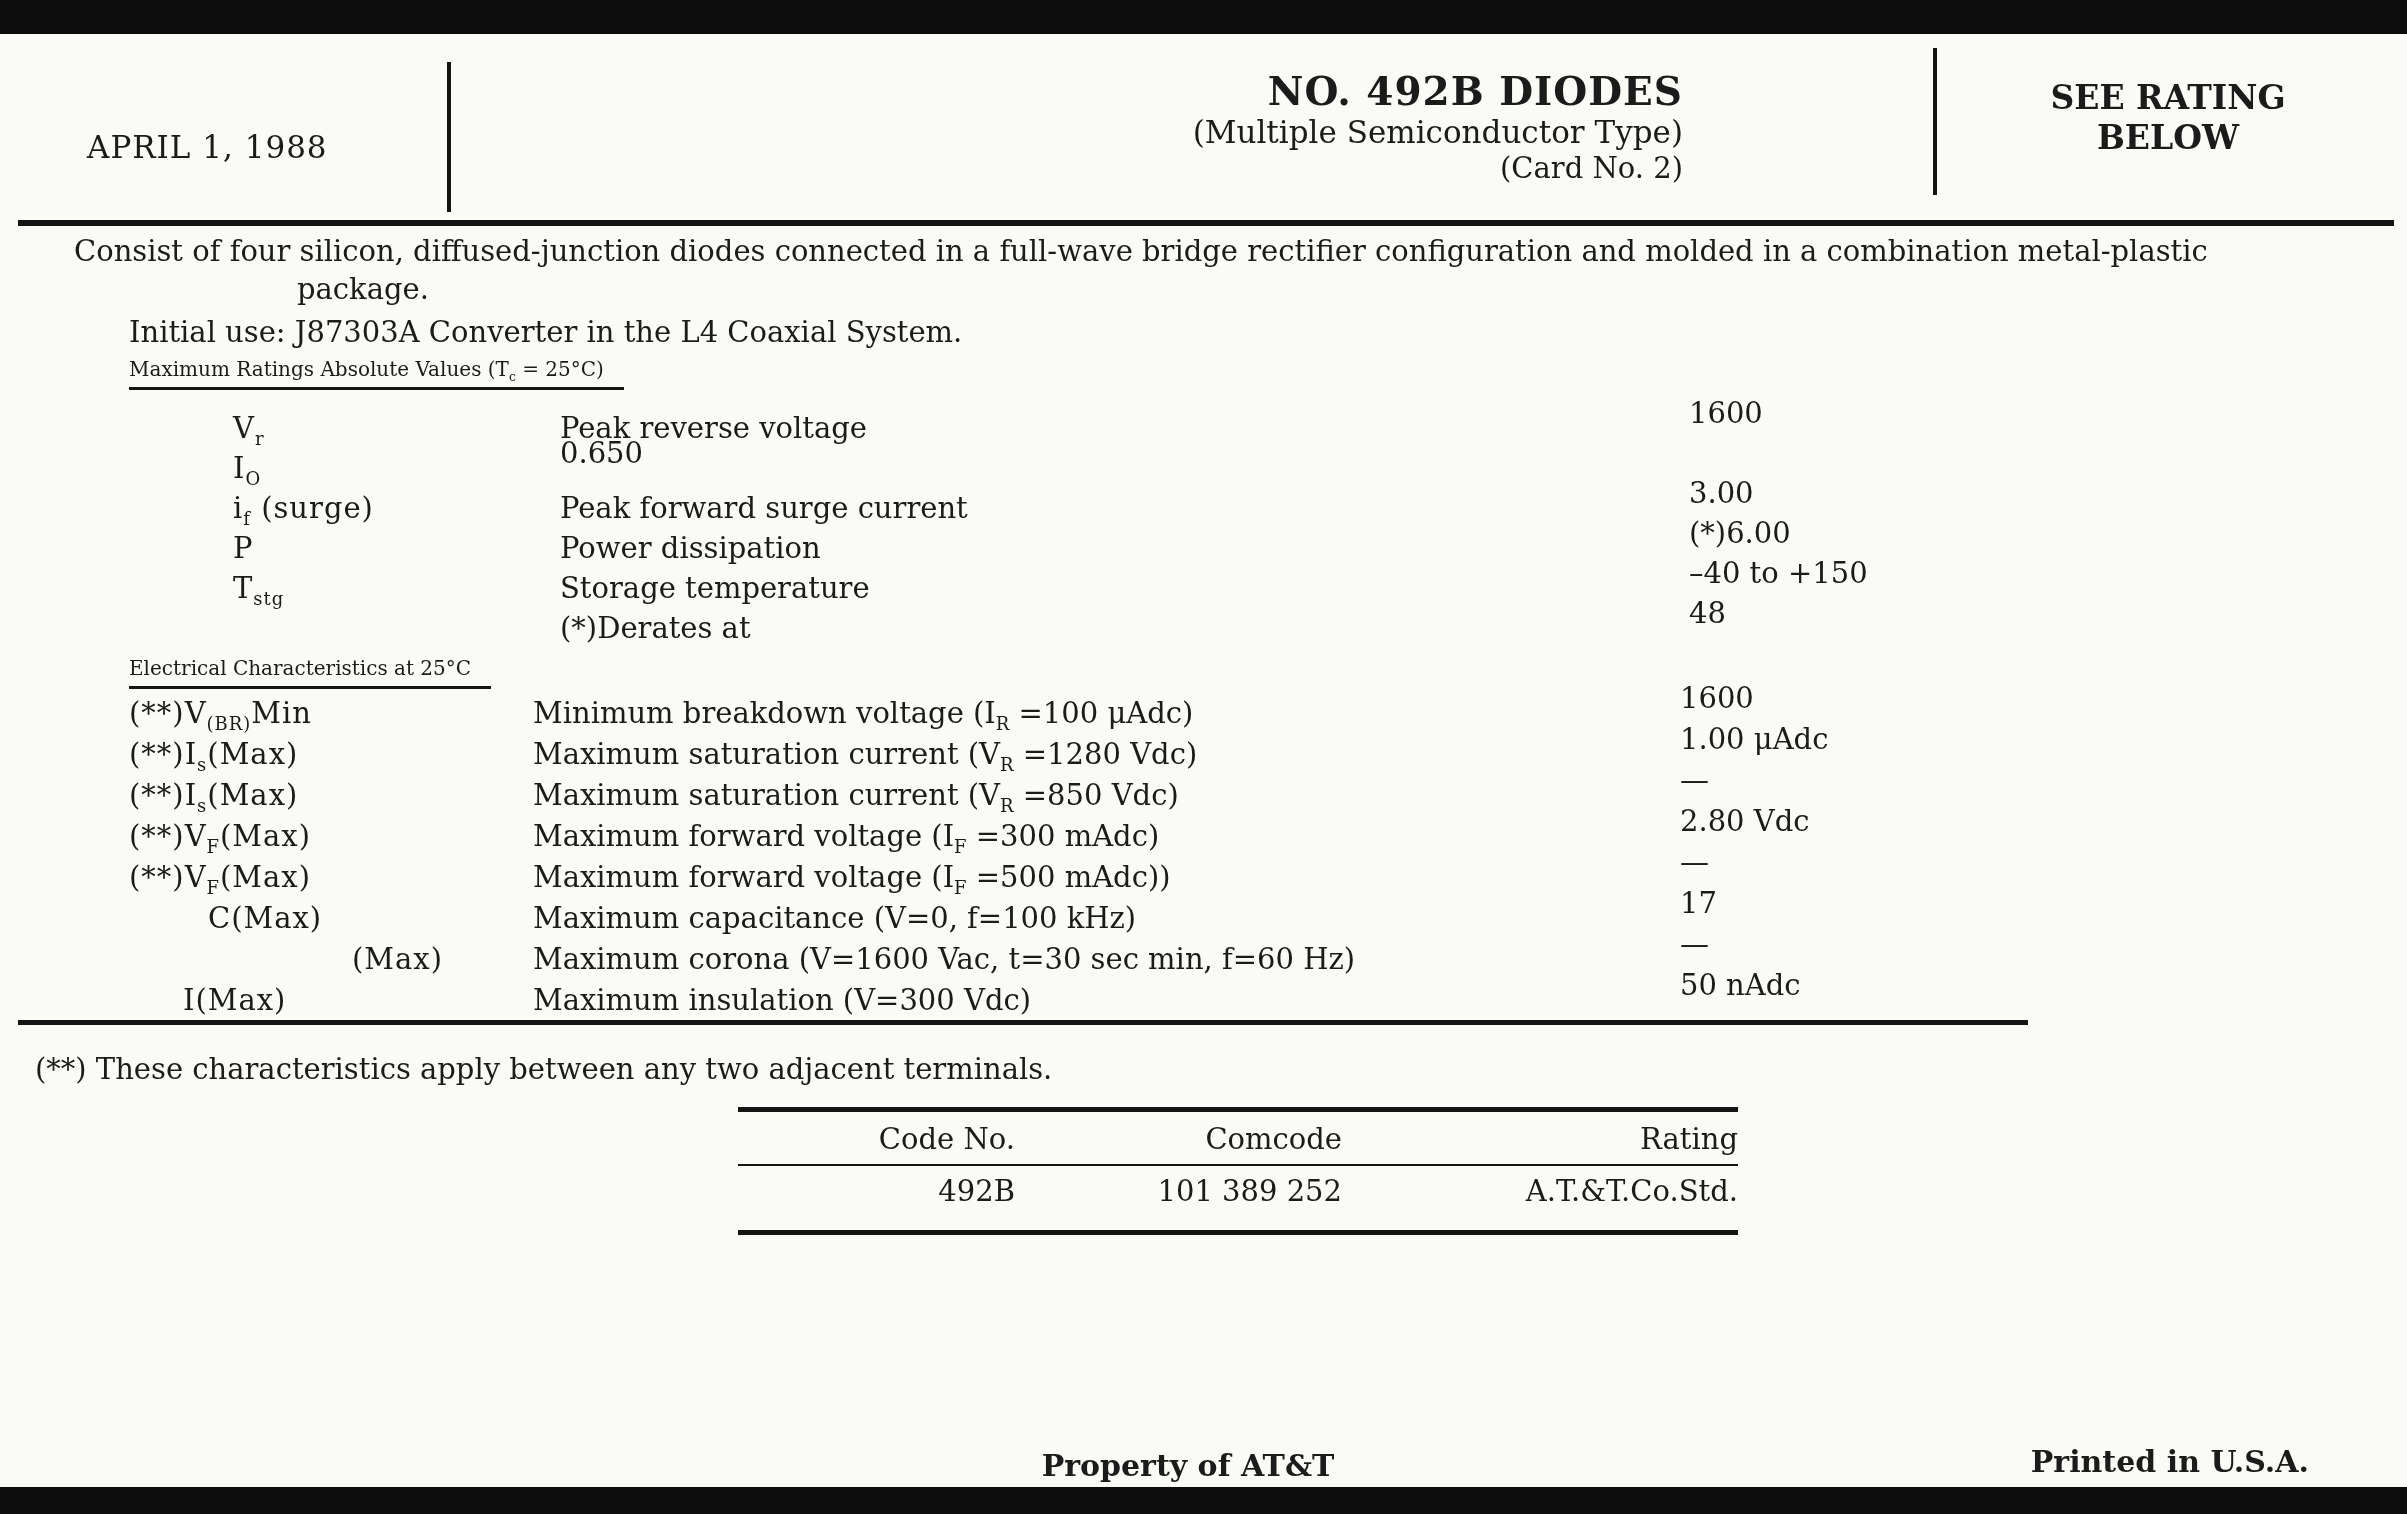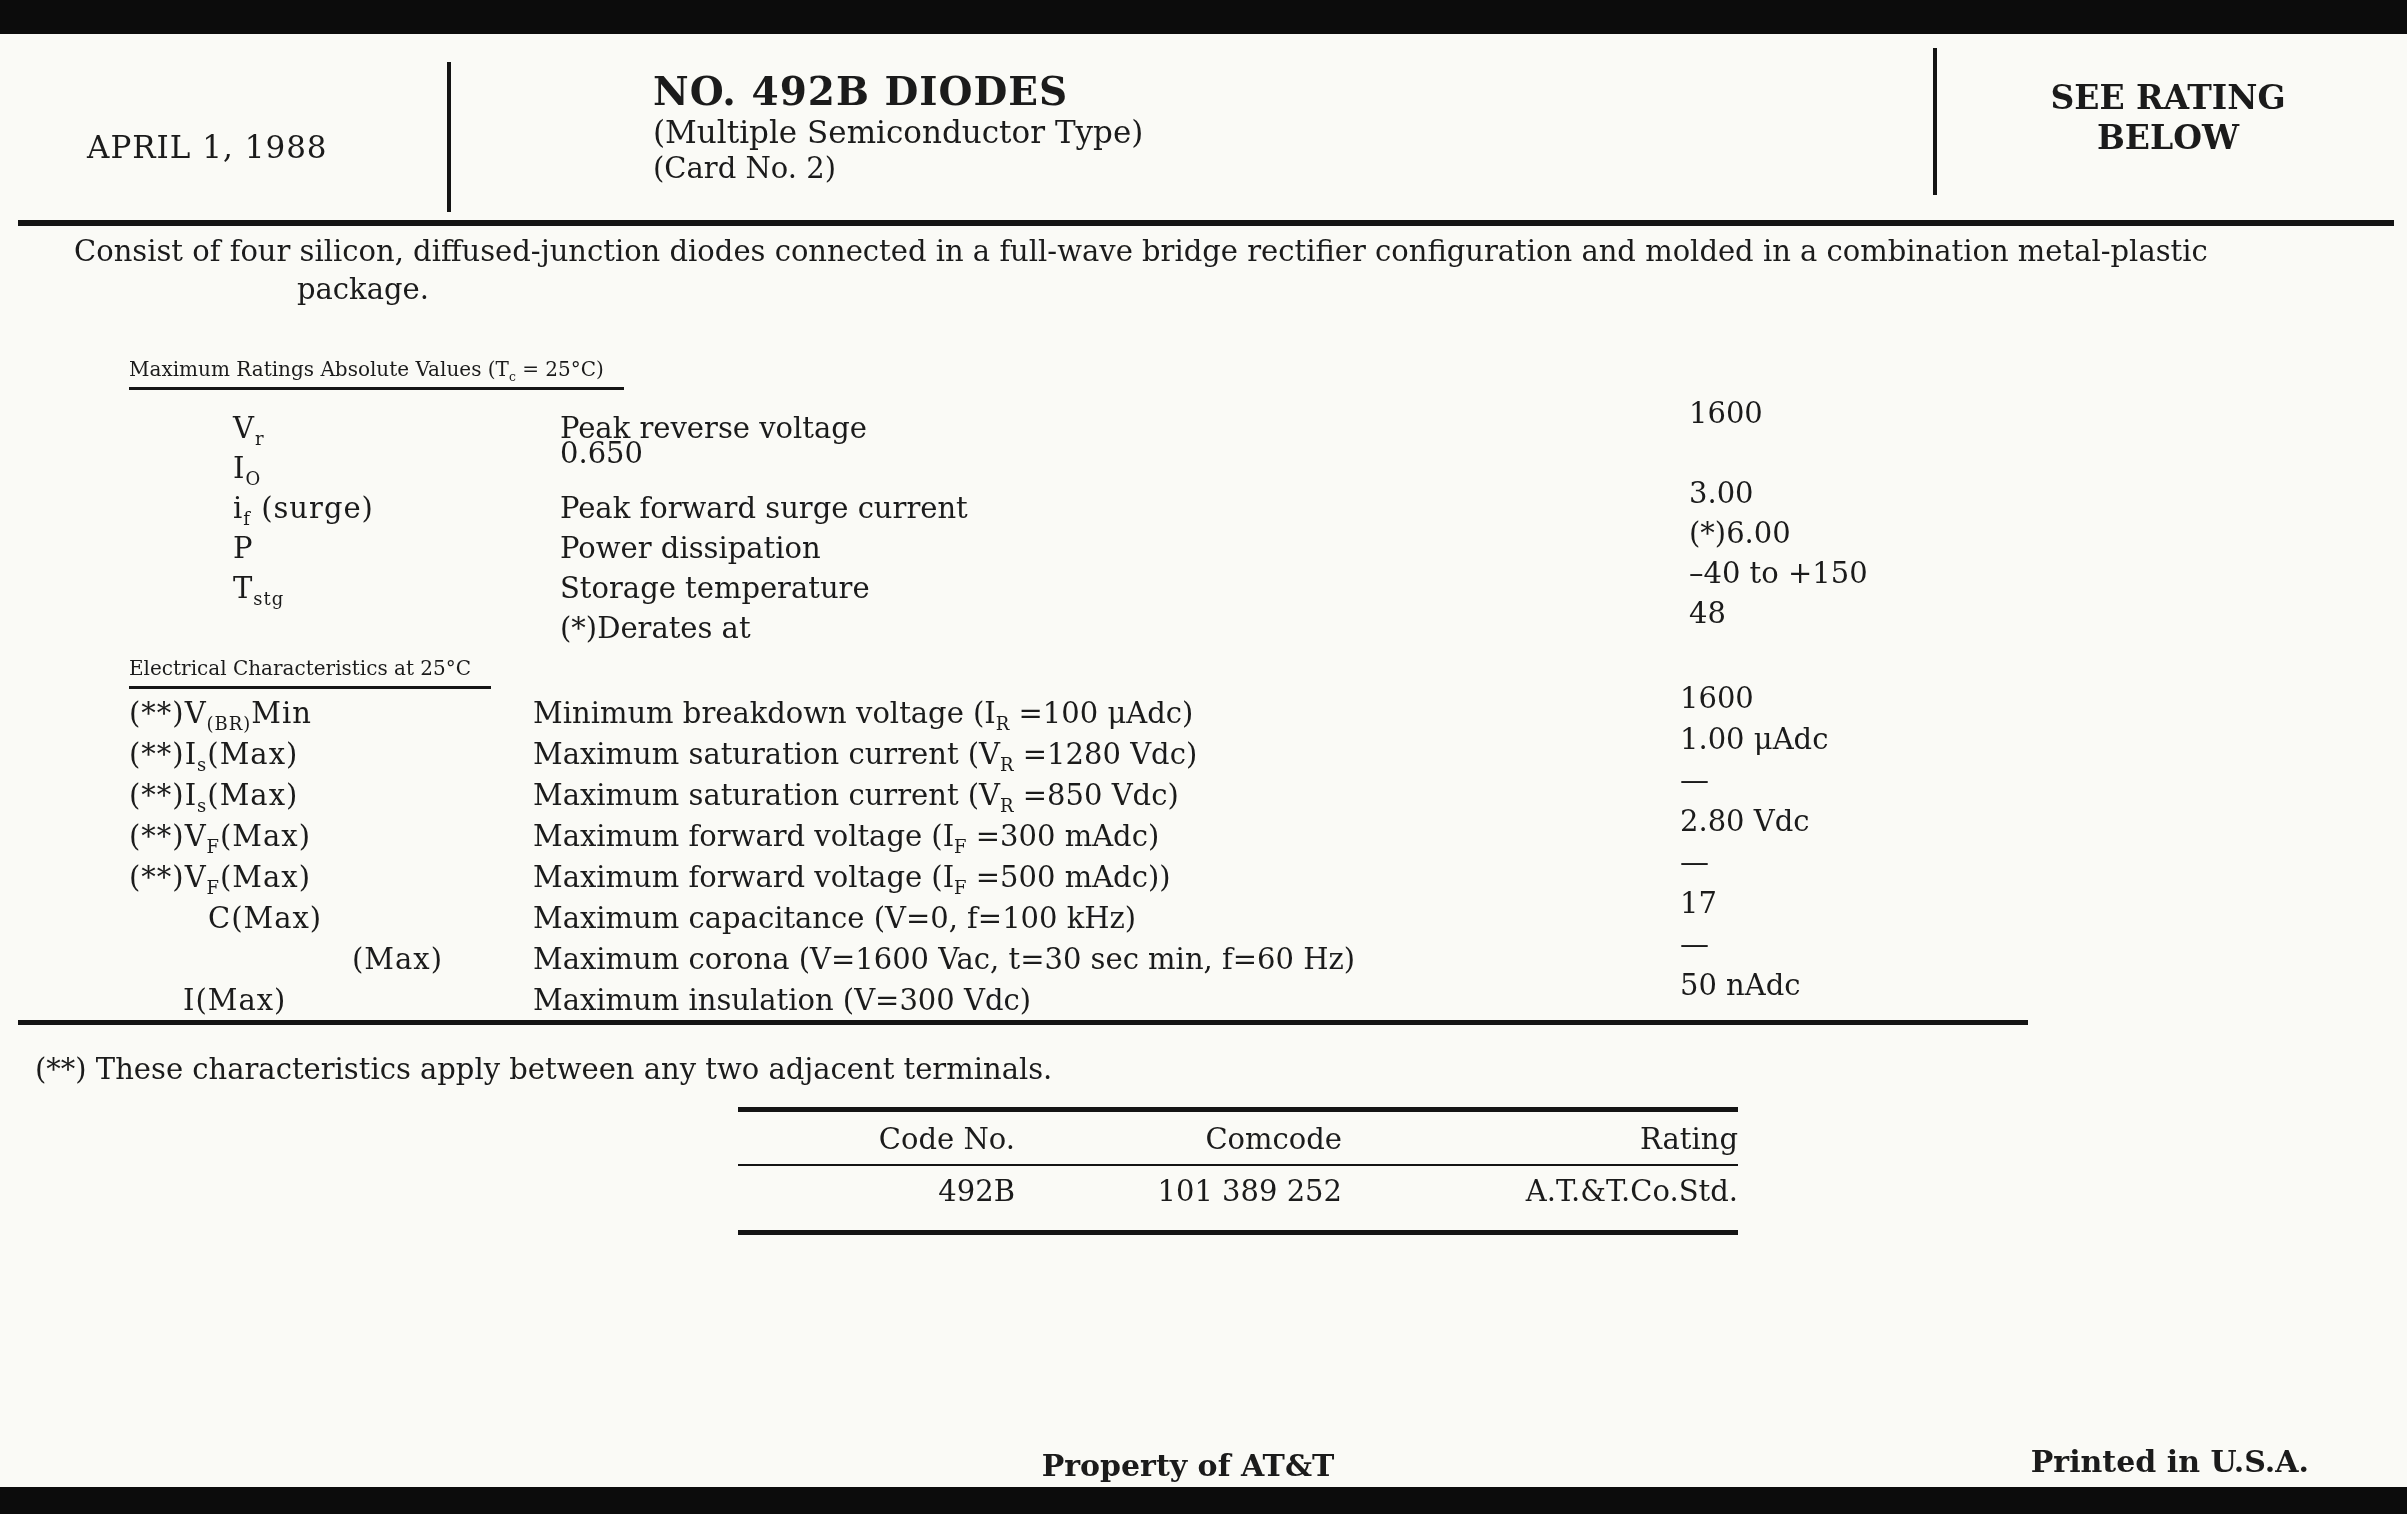--- a/index.html
+++ b/index.html
@@ -15,21 +15,21 @@
     position:absolute; left:0; top:34px; width:2408px; height:1453px;
     background:#fafaf6;
   }
   .abs { position:absolute; }
 
   
   .date { left:87px; top:95px; font-size:31px; font-weight:normal; letter-spacing:1px; }
   .vrule { width:4px; background:#141414; }
   .vrule1 { left:447px; top:28px; height:150px; }
   .vrule2 { left:1933px; top:14px; height:147px; }
-  .title-block { left:653px; top:34px; width:1030px; text-align:left; line-height:1.18; }
+  .title-block { left:653px; top:34px; width:1030px; text-align:right; line-height:1.18; }
   .title-main { font-size:39px; font-weight:bold; letter-spacing:1px; }
   .title-sub { font-size:31px; }
   .title-card { font-size:29px; }
   .rating-note { left:1980px; top:44px; width:376px; text-align:center; font-size:33px; font-weight:bold; line-height:40px; }
   .hrule { background:#141414; }
   .header-rule { left:18px; top:186px; width:2376px; height:6px; }
 
   
   .para {
     left:297px; top:198px; width:2020px;
@@ -85,20 +85,21 @@
     <div class="title-card">(Card No. 2)</div>
   </div>
   <div class="abs vrule vrule2"></div>
   <div class="abs rating-note">
     <div>SEE RATING</div>
     <div>BELOW</div>
   </div>
   <div class="abs hrule header-rule"></div>
 
   <div class="abs para">Consist of four silicon, diffused-junction diodes connected in a full-wave bridge rectifier configuration and molded in a combination metal-plastic package.</div>
+  <div class="abs initial-use">Initial use: J87303A Converter in the L4 Coaxial System.</div>
 
   <div class="abs mr-heading">
     <span class="section-heading">Maximum Ratings Absolute Values (T<sub>c</sub> = 25°C)</span>
   </div>
   <div class="abs ctable mr-table">
       <div class="trow">
         <span class="cell c-symbol">V<sub>r</sub></span>
         <span class="cell c-desc">Peak reverse voltage</span>
         <span class="cell c-value">1600</span>
       </div>

